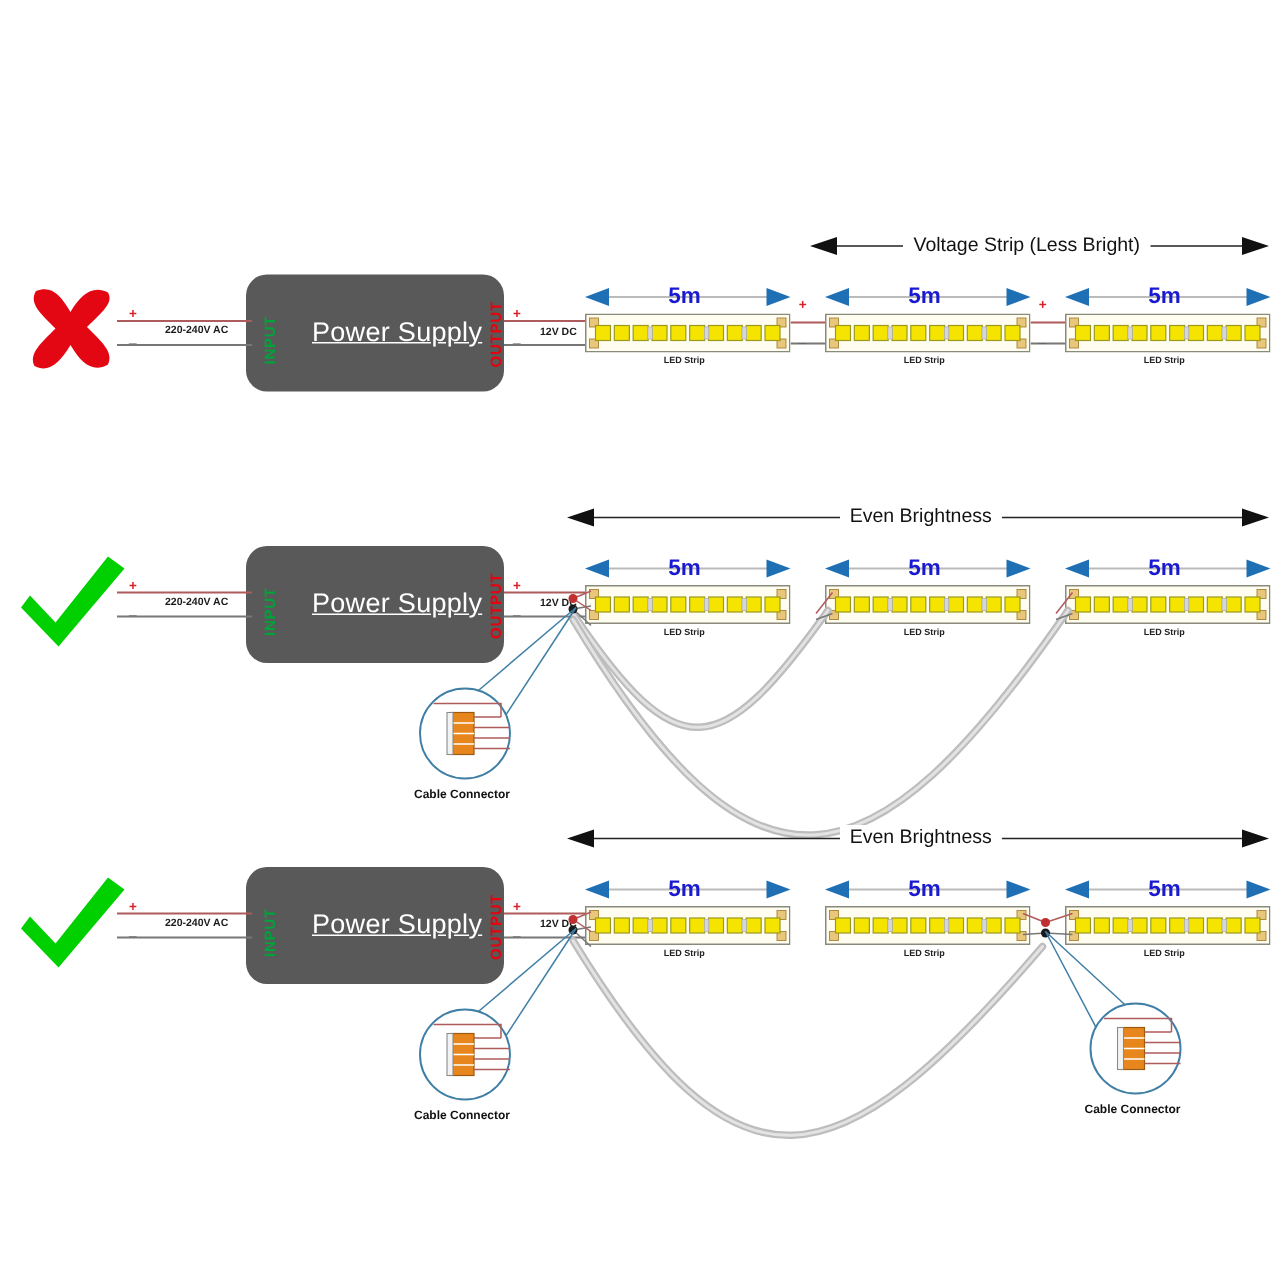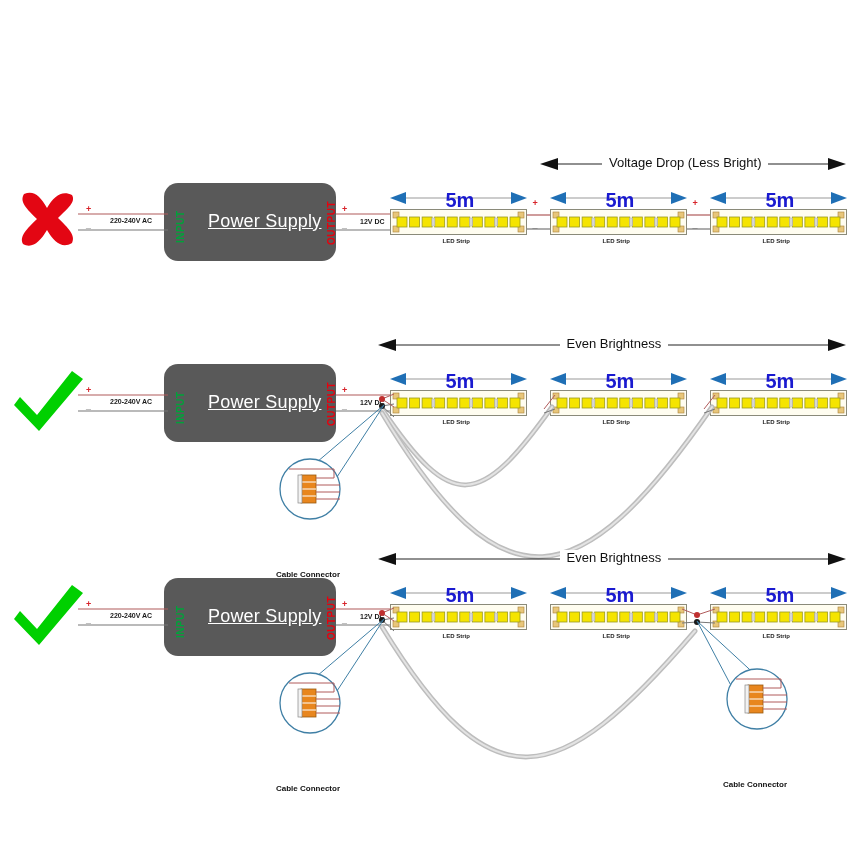--- a/index.html
+++ b/index.html
@@ -11,24 +11,24 @@
   .psu{position:absolute;background:#595959;border-radius:14px;}
   .psu-label{position:absolute;color:#ffffff;font-size:18px;letter-spacing:.2px;text-decoration:underline;}
   .vert{position:absolute;font-weight:bold;font-size:10px;letter-spacing:.5px;
         transform:rotate(-90deg);transform-origin:left top;}
   .in{color:#00a23a;}
   .out{color:#e8000d;}
   .ac-lab{position:absolute;font-size:7px;font-weight:bold;color:#1a1a1a;}
   .dc-lab{position:absolute;font-size:7px;font-weight:bold;color:#1a1a1a;}
   .plus{position:absolute;color:#d8232a;font-size:9px;font-weight:bold;}
   .minus{position:absolute;color:#555;font-size:9px;font-weight:bold;}
-  .five{position:absolute;color:#1a1ad0;font-size:20px;font-weight:bold;}
+  .five{position:absolute;color:#1a1ad0;font-size:15px;font-weight:bold;}
   .strip-cap{position:absolute;font-size:6px;color:#222;font-weight:bold;}
   .band{position:absolute;font-size:13px;color:#111;}
-  .conn-cap{position:absolute;font-size:8px;font-weight:bold;color:#111;margin-top:45px;}
+  .conn-cap{position:absolute;font-size:8px;font-weight:bold;color:#111;}
 </style>
 </head>
 <body>
 
 <div id="stage">
     <svg width="70" height="68" viewBox="0 0 70 68" style="position: absolute; left: 14px; top: 188px;">
       <path d="M10 6 C20 2 26 8 33 20 C40 8 48 2 58 7 C62 14 54 20 44 30 C54 40 62 47 58 55 C48 61 40 54 33 42 C26 54 18 61 9 56 C5 48 13 41 23 31 C13 21 5 14 10 6 Z" fill="#e30613"></path>
     </svg>
     <div class="psu" style="left: 164px; top: 183px; width: 172px; height: 78px; background: rgb(89, 89, 89);"></div>
     <div class="psu-label" style="left: 208px; top: 211px; color: rgb(255, 255, 255);">Power Supply</div>
@@ -46,21 +46,21 @@
       <line x1="0" y1="24" x2="54" y2="24" stroke="#777777" stroke-width="1.2"></line>
     </svg>
     <div class="plus" style="left: 342px; top: 204px;">+</div>
     <div class="minus" style="left: 342px; top: 220px;">_</div>
     <div class="dc-lab" style="left: 360px; top: 218px;">12V DC</div>
     <svg width="306" height="18" viewBox="0 0 306 18" style="position: absolute; left: 540px; top: 155px;">
       <line x1="10" y1="9" x2="296" y2="9" stroke="#222222" stroke-width="1.1"></line>
       <polygon points="0,9 18,3 18,15" fill="#111111"></polygon>
       <polygon points="306,9 288,3 288,15" fill="#111111"></polygon>
     </svg>
-    <div class="band" style="left: 602px; top: 155px; background: rgb(255, 255, 255); padding: 0px 7px;">Voltage Drop (Less Bright)</div>
+    <div class="band" style="left: 602px; top: 155px; background: rgb(255, 255, 255); padding: 0px 7px;">Voltage Strip (Less Bright)</div>
     <svg width="137" height="20" viewBox="0 0 137 20" style="position: absolute; left: 390px; top: 188px;">
       <line x1="10" y1="10" x2="127" y2="10" stroke="#bbbbbb" stroke-width="1.4"></line>
       <polygon points="0,10 16,4 16,16" fill="#1f6fb5"></polygon>
       <polygon points="137,10 121,4 121,16" fill="#1f6fb5"></polygon>
     </svg>
     <div class="five" style="left: 445.5px; top: 189px; color: rgb(26, 26, 208);">5m</div>
     <svg width="137" height="26" viewBox="0 0 137 26" style="position: absolute; left: 390px; top: 209px;">
       <rect x="0.5" y="0.5" width="136" height="25" fill="#fffdf0" stroke="#8a8a7a" stroke-width="1"></rect>
       <rect x="3" y="3" width="6" height="6" fill="#e8c67a" stroke="#a8803a" stroke-width="0.6"></rect>
       <rect x="3" y="17" width="6" height="6" fill="#e8c67a" stroke="#a8803a" stroke-width="0.6"></rect>

